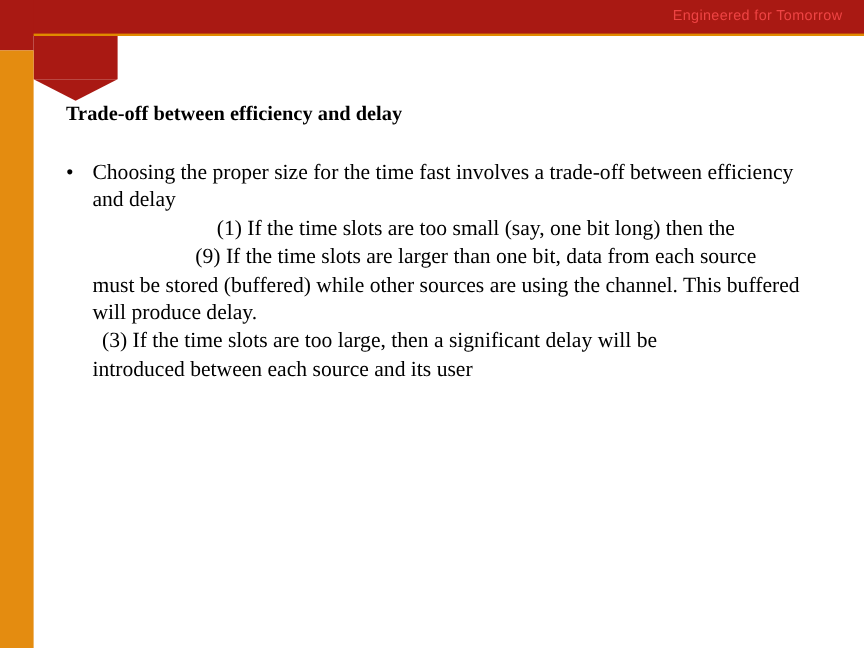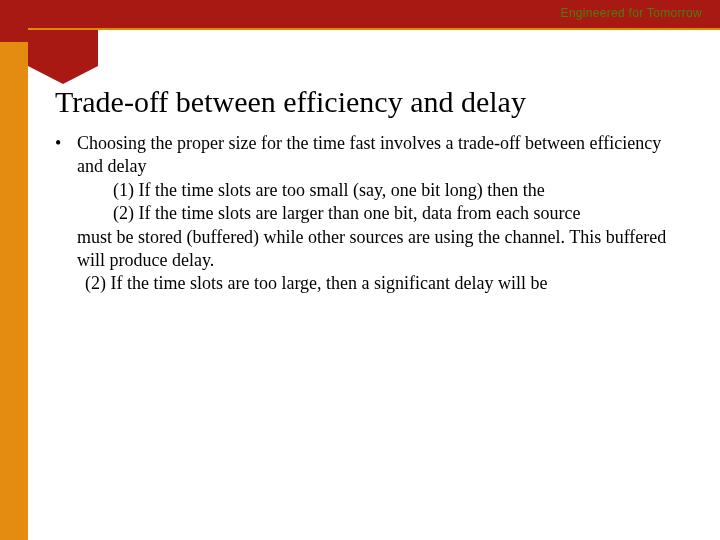--- a/index.html
+++ b/index.html
@@ -45,39 +45,39 @@
     width: 0;
     height: 0;
     border-top: 18px solid #a91913;
     border-right: 35px solid transparent;
     border-left: 35px solid transparent;
   }
   .tagline {
     position: absolute;
     top: 6px;
     right: 18px;
-    color: #4d7c0f;
+    color: #ef4444;
     font-family: Arial, Helvetica, sans-serif;
     font-size: 12px;
     letter-spacing: 0.3px;
   }
   .left-stripe {
     position: absolute;
     top: 42px;
     left: 0;
     width: 28px;
     bottom: 0;
     background: #e48c10;
   }
   .slide-title {
     position: absolute;
     top: 85px;
     left: 55px;
-    font-size: 30px;
-    font-weight: normal;
+    font-size: 17px;
+    font-weight: bold;
     color: #000;
   }
   .content {
     position: absolute;
     top: 132px;
     left: 55px;
     right: 40px;
     font-size: 18px;
     line-height: 1.3;
   }
@@ -86,20 +86,21 @@
   }
   .bullet-mark {
     width: 22px;
     flex-shrink: 0;
   }
   .bullet-body {
     flex: 1;
   }
   .indent {
     text-indent: 36px;
+    text-align: center;
   }
   .indent-small {
     text-indent: 8px;
   }
 </style>
 </head>
 <body>
 
 <div class="header-bar"></div>
 <div class="header-left-block"></div>
@@ -108,18 +109,19 @@
 <div class="left-stripe"></div>
 
 <div class="slide-title">Trade-off between efficiency and delay</div>
 
 <div class="content">
   <div class="bullet">
     <div class="bullet-mark">•</div>
     <div class="bullet-body">
       <div>Choosing the proper size for the time fast involves a trade-off between efficiency and delay</div>
       <div class="indent">(1) If the time slots are too small (say, one bit long) then the</div>
-      <div class="indent">(2) If the time slots are larger than one bit, data from each source</div>
+      <div class="indent">(9) If the time slots are larger than one bit, data from each source</div>
       <div>must be stored (buffered) while other sources are using the channel. This buffered will produce delay.</div>
-      <div class="indent-small">(2) If the time slots are too large, then a significant delay will be</div>
+      <div class="indent-small">(3) If the time slots are too large, then a significant delay will be</div>
+      <div>introduced between each source and its user</div>
     </div>
   </div>
 </div>
 
 </body></html>

